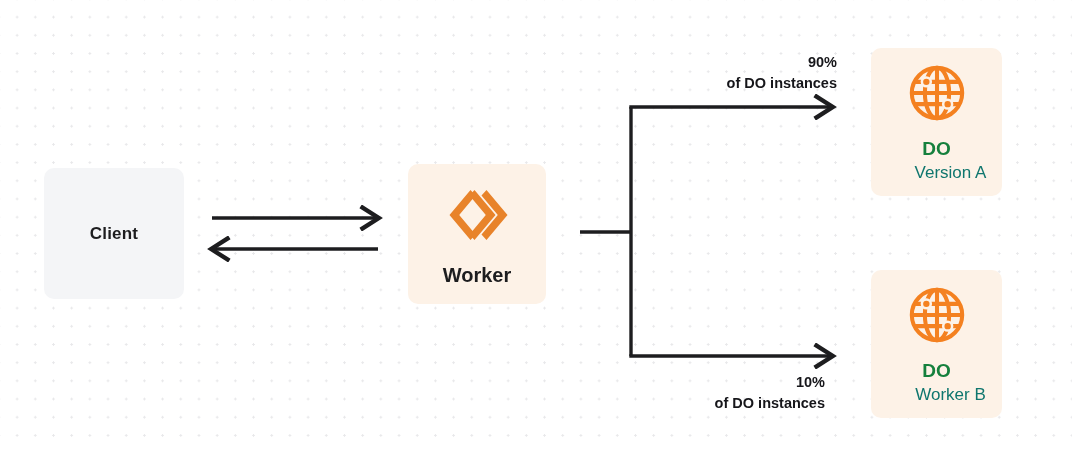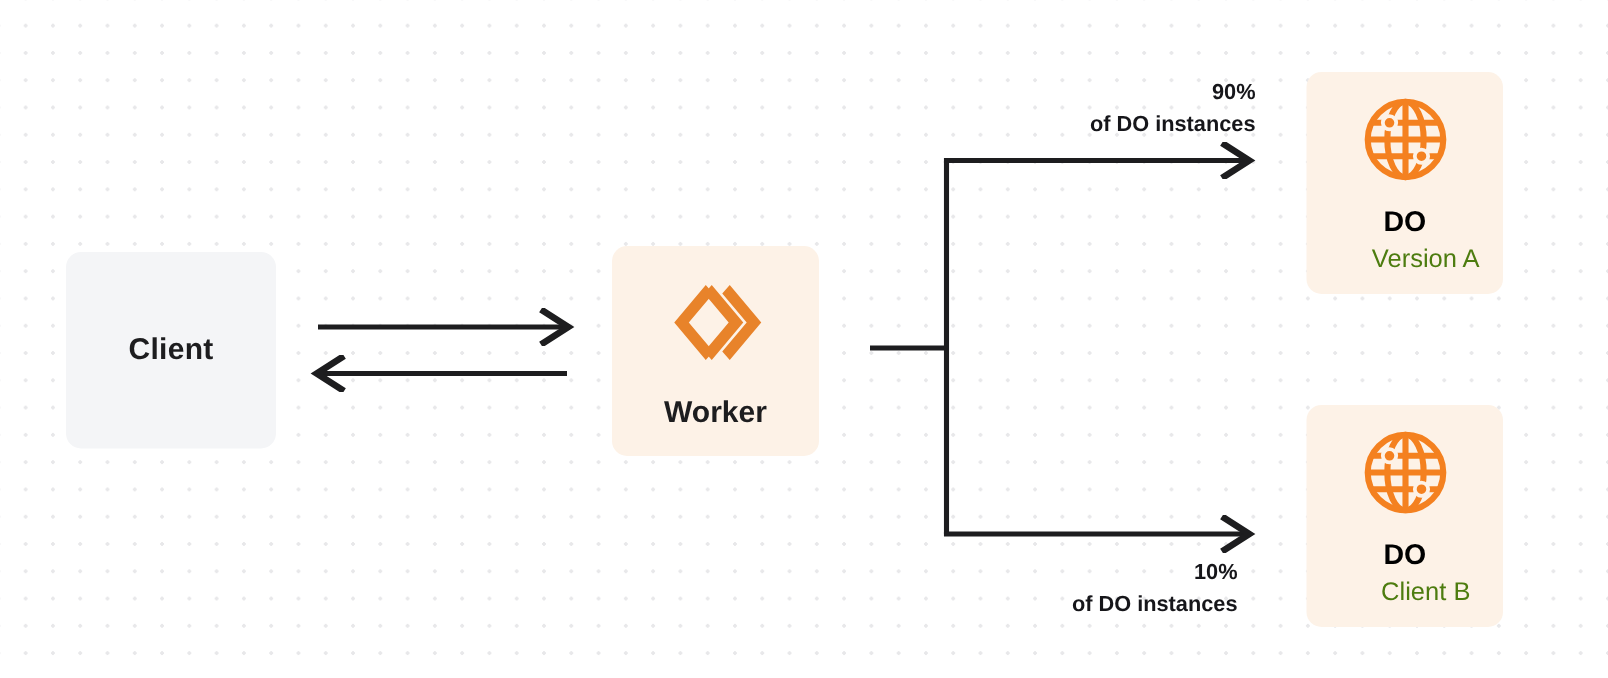--- a/index.html
+++ b/index.html
@@ -28,21 +28,21 @@
     justify-content: center;
   }
   #client-node {
     left: 44px;
     top: 168px;
     width: 140px;
     height: 131px;
     background: #f4f5f7;
   }
   #client-node .node-title {
-    font-size: 20px;
+    font-size: 17px;
     font-weight: bold;
     color: #1d1d1f;
     letter-spacing: 0.2px;
   }
   #worker-node {
     left: 408px;
     top: 164px;
     width: 138px;
     height: 140px;
     background: #fdf2e7;
@@ -57,27 +57,27 @@
     left: 871px;
     width: 131px;
     height: 148px;
     background: #fdf2e7;
   }
   #do-a-node { top: 48px; }
   #do-b-node { top: 270px; }
   .do-node .node-title {
     font-size: 19px;
     font-weight: bold;
-    color: #000000;
+    color: #15803d;
     margin-top: 14px;
   }
   .do-node .node-sub {
     font-size: 17px;
     font-weight: normal;
-    color: #4d7c0f;
+    color: #0f766e;
     margin-top: 3px;
     margin-left: 28px;
   }
   .icon-wrap {
     display: block;
     line-height: 0;
   }
   .edge-label {
     position: absolute;
     text-align: right;
@@ -187,21 +187,21 @@
           <line x1="32" y1="6" x2="32" y2="58"></line>
           <line x1="8.5" y1="20.5" x2="55.5" y2="20.5"></line>
           <line x1="6" y1="32" x2="58" y2="32"></line>
           <line x1="8.5" y1="43.5" x2="55.5" y2="43.5"></line>
         </g>
         <circle cx="21" cy="20.5" r="4.6" fill="#f48120" stroke="#fdf2e7" stroke-width="2.6"></circle>
         <circle cx="43" cy="43.5" r="4.6" fill="#f48120" stroke="#fdf2e7" stroke-width="2.6"></circle>
       </svg>
     </span>
     <div class="node-title">DO</div>
-    <div class="node-sub">Client B</div>
+    <div class="node-sub">Worker B</div>
   </div>
 
   <div class="edge-label" id="label-top">
     <div>90%</div>
     <div>of DO instances</div>
   </div>
 
   <div class="edge-label" id="label-bottom">
     <div>10%</div>
     <div>of DO instances</div>

